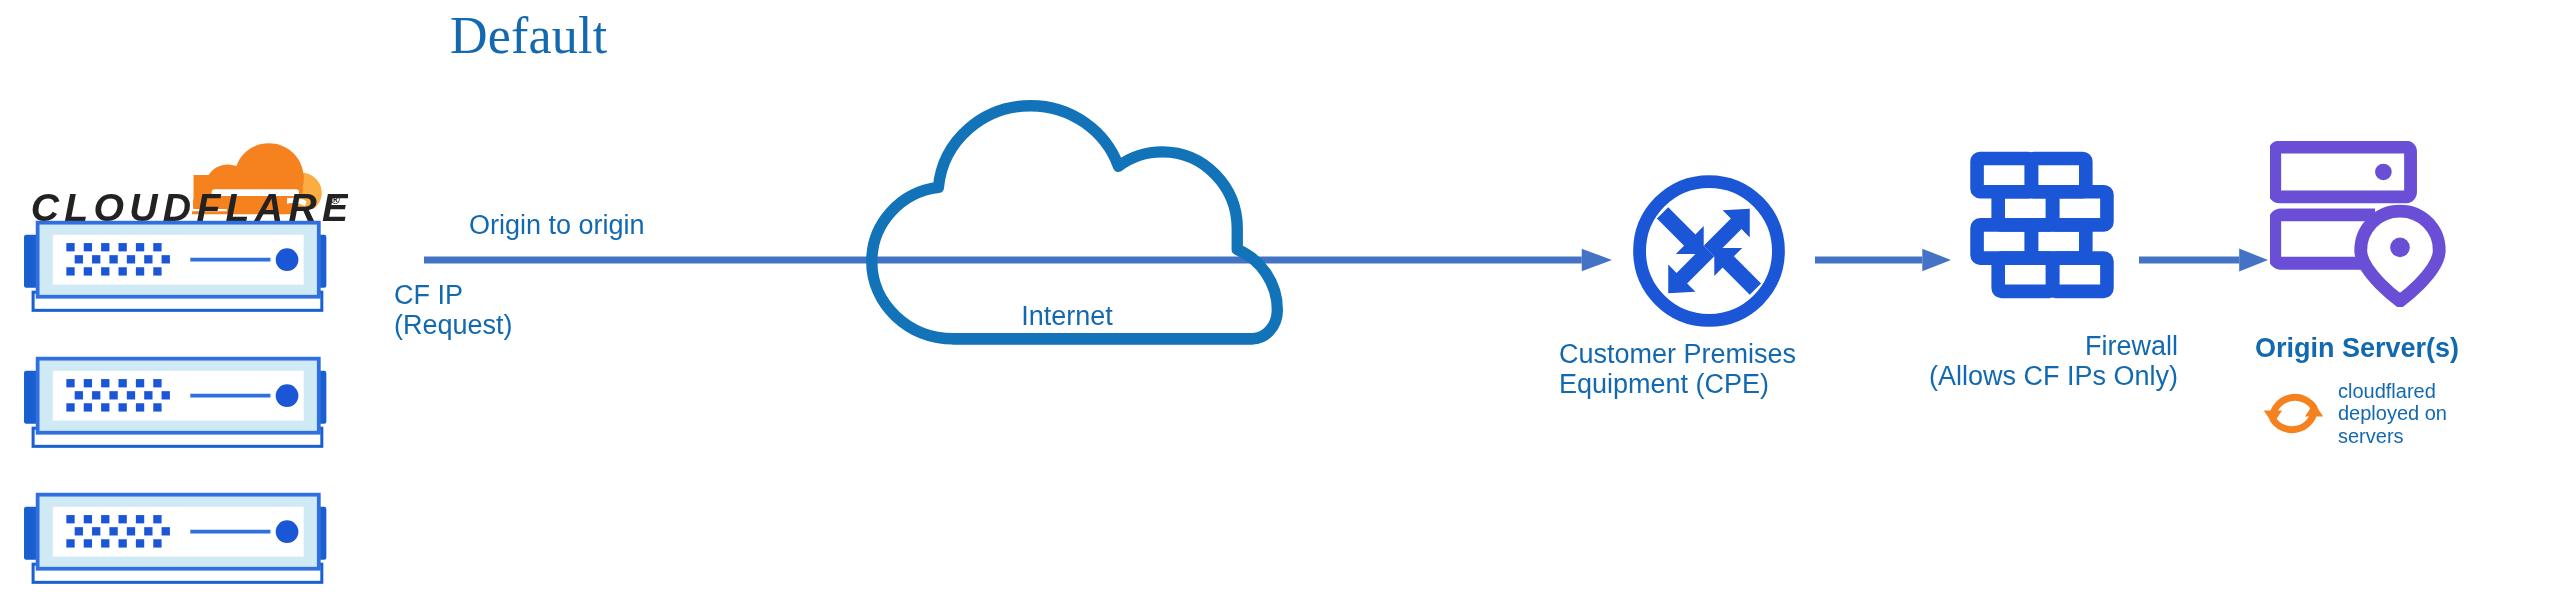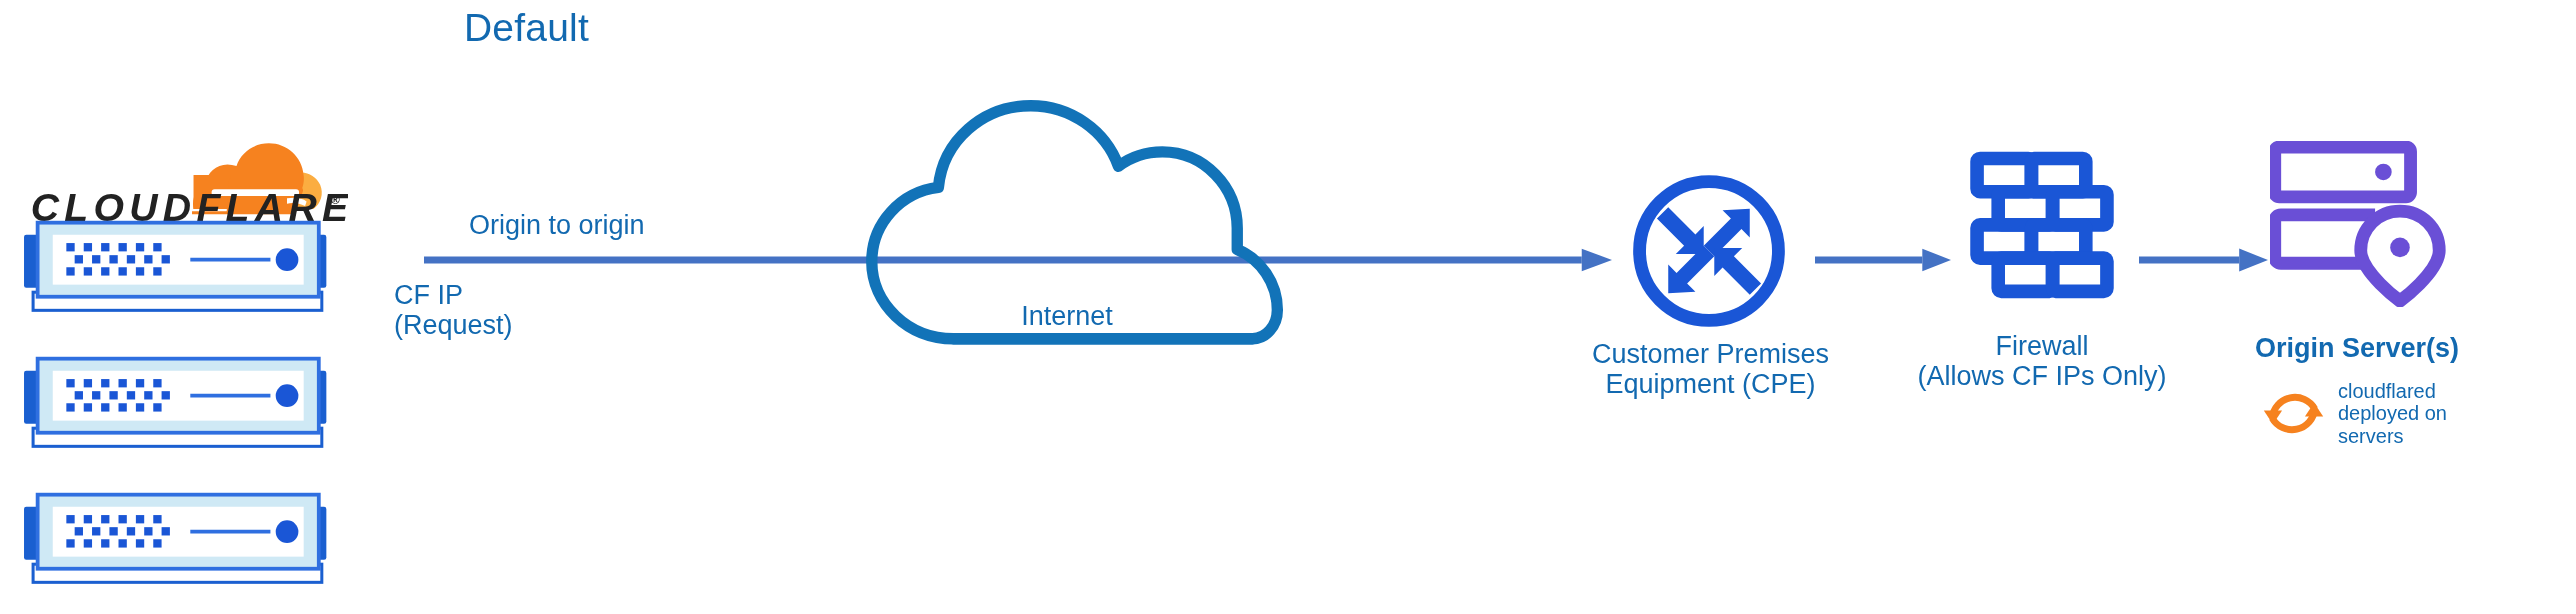--- a/index.html
+++ b/index.html
@@ -5,21 +5,21 @@
   html,body{margin:0;padding:0;background:#ffffff;}
   body{
     width:2576px;height:614px;position:relative;overflow:hidden;
     font-family:"Liberation Sans","DejaVu Sans",sans-serif;
     -webkit-font-smoothing:antialiased;
   }
   .abs{position:absolute;}
   .lbl{color:#1269B0;line-height:1.12;white-space:pre-line;}
 
   
-  #diagram-title{left:464px;top:6px;font-size:39px;color:#1269B0;letter-spacing:0.2px;}
+  #diagram-title{left:450px;top:6px;font-size:52px;color:#1269B0;letter-spacing:0.2px;font-family:Liberation Serif, serif;}
 
   
   #cf-logo{left:30px;top:126px;width:318px;height:98px;font-style:italic;}
   #cf-logo svg{display:block;}
 
   
   .cf-server{width:325px;height:97px;}
   .cf-server svg{display:block;}
 
   
@@ -30,25 +30,25 @@
   .flow-arrow svg{display:block;}
 
   
   #request-to-origin{left:469px;top:210px;font-size:27px;color:#1269B0;}
 
   
   #cf-ip-label{left:394px;top:280px;font-size:27px;color:#1269B0;}
 
   
   #cpe-icon{left:1629px;top:171px;width:160px;height:160px;}
-  #cpe-label{left:1559px;top:339px;width:303px;text-align:center;font-size:27px;}
+  #cpe-label{left:1559px;top:339px;width:303px;font-size:27px;}
 
   
   #firewall-icon{left:1968px;top:150px;width:148px;height:174px;}
-  #firewall-label{left:1906px;top:331px;width:272px;text-align:center;font-size:27px;}
+  #firewall-label{left:1906px;top:331px;width:272px;text-align:right;font-size:27px;}
 
   
   #origin-icon{left:2270px;top:141px;width:180px;height:166px;}
   #origin-label{left:2255px;top:333px;width:227px;text-align:left;font-size:27px;font-weight:bold;}
 
   
   #cloudflared-icon{left:2260px;top:380px;width:67px;height:67px;}
   #cloudflared-note{left:2338px;top:380px;width:212px;font-size:20px;}
 </style>
 </head>

